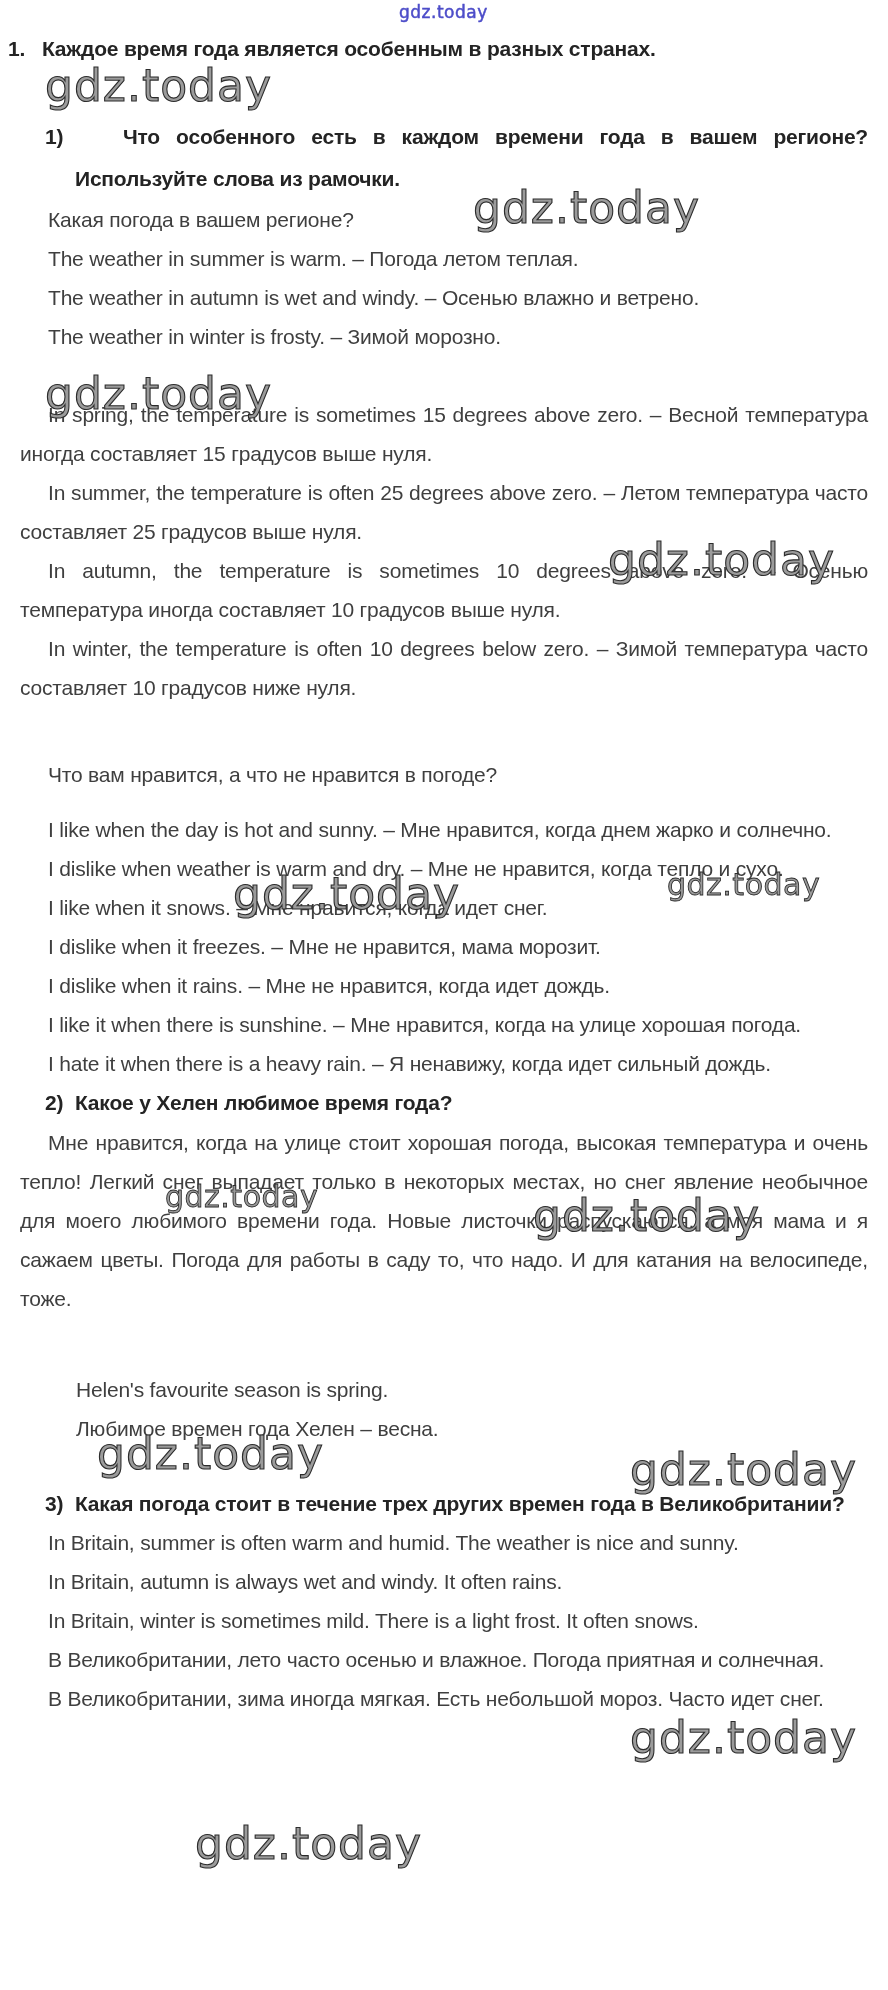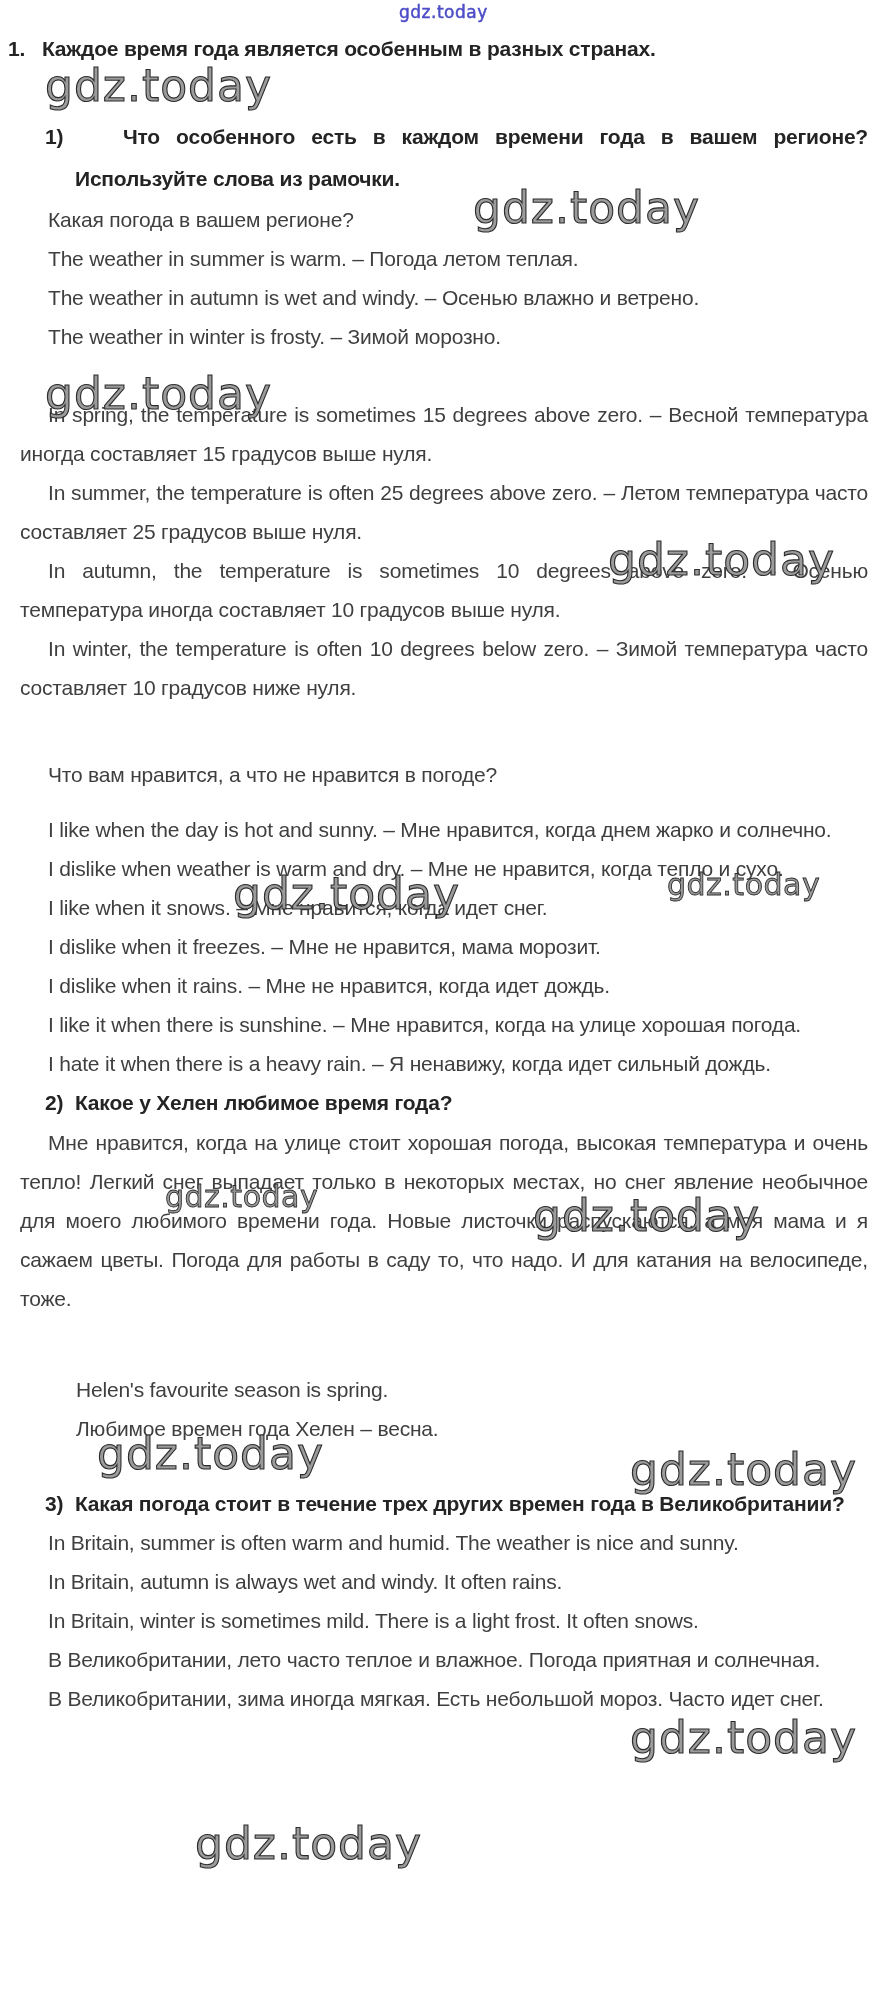--- a/index.html
+++ b/index.html
@@ -147,17 +147,17 @@
     <div class="jst">Какая погода стоит в течение трех других времен года в Великобритании?</div>
   </div>
 
   <div>
     <div class="p">In Britain, summer is often warm and humid. The weather is nice and sunny.</div>
     <div class="p">In Britain, autumn is always wet and windy. It often rains.</div>
     <div class="p">In Britain, winter is sometimes mild. There is a light frost. It often snows.</div>
   </div>
 
   <div>
-    <div class="p">В Великобритании, лето часто теплое и влажное. Погода приятная и солнечная.</div>
+    <div class="p">В Великобритании, лето часто осенью и влажное. Погода приятная и солнечная.</div>
     <div class="p">В Великобритании, зима иногда мягкая. Есть небольшой мороз. Часто идет снег.</div>
   </div>
 
 </div>
 
 </body></html>

